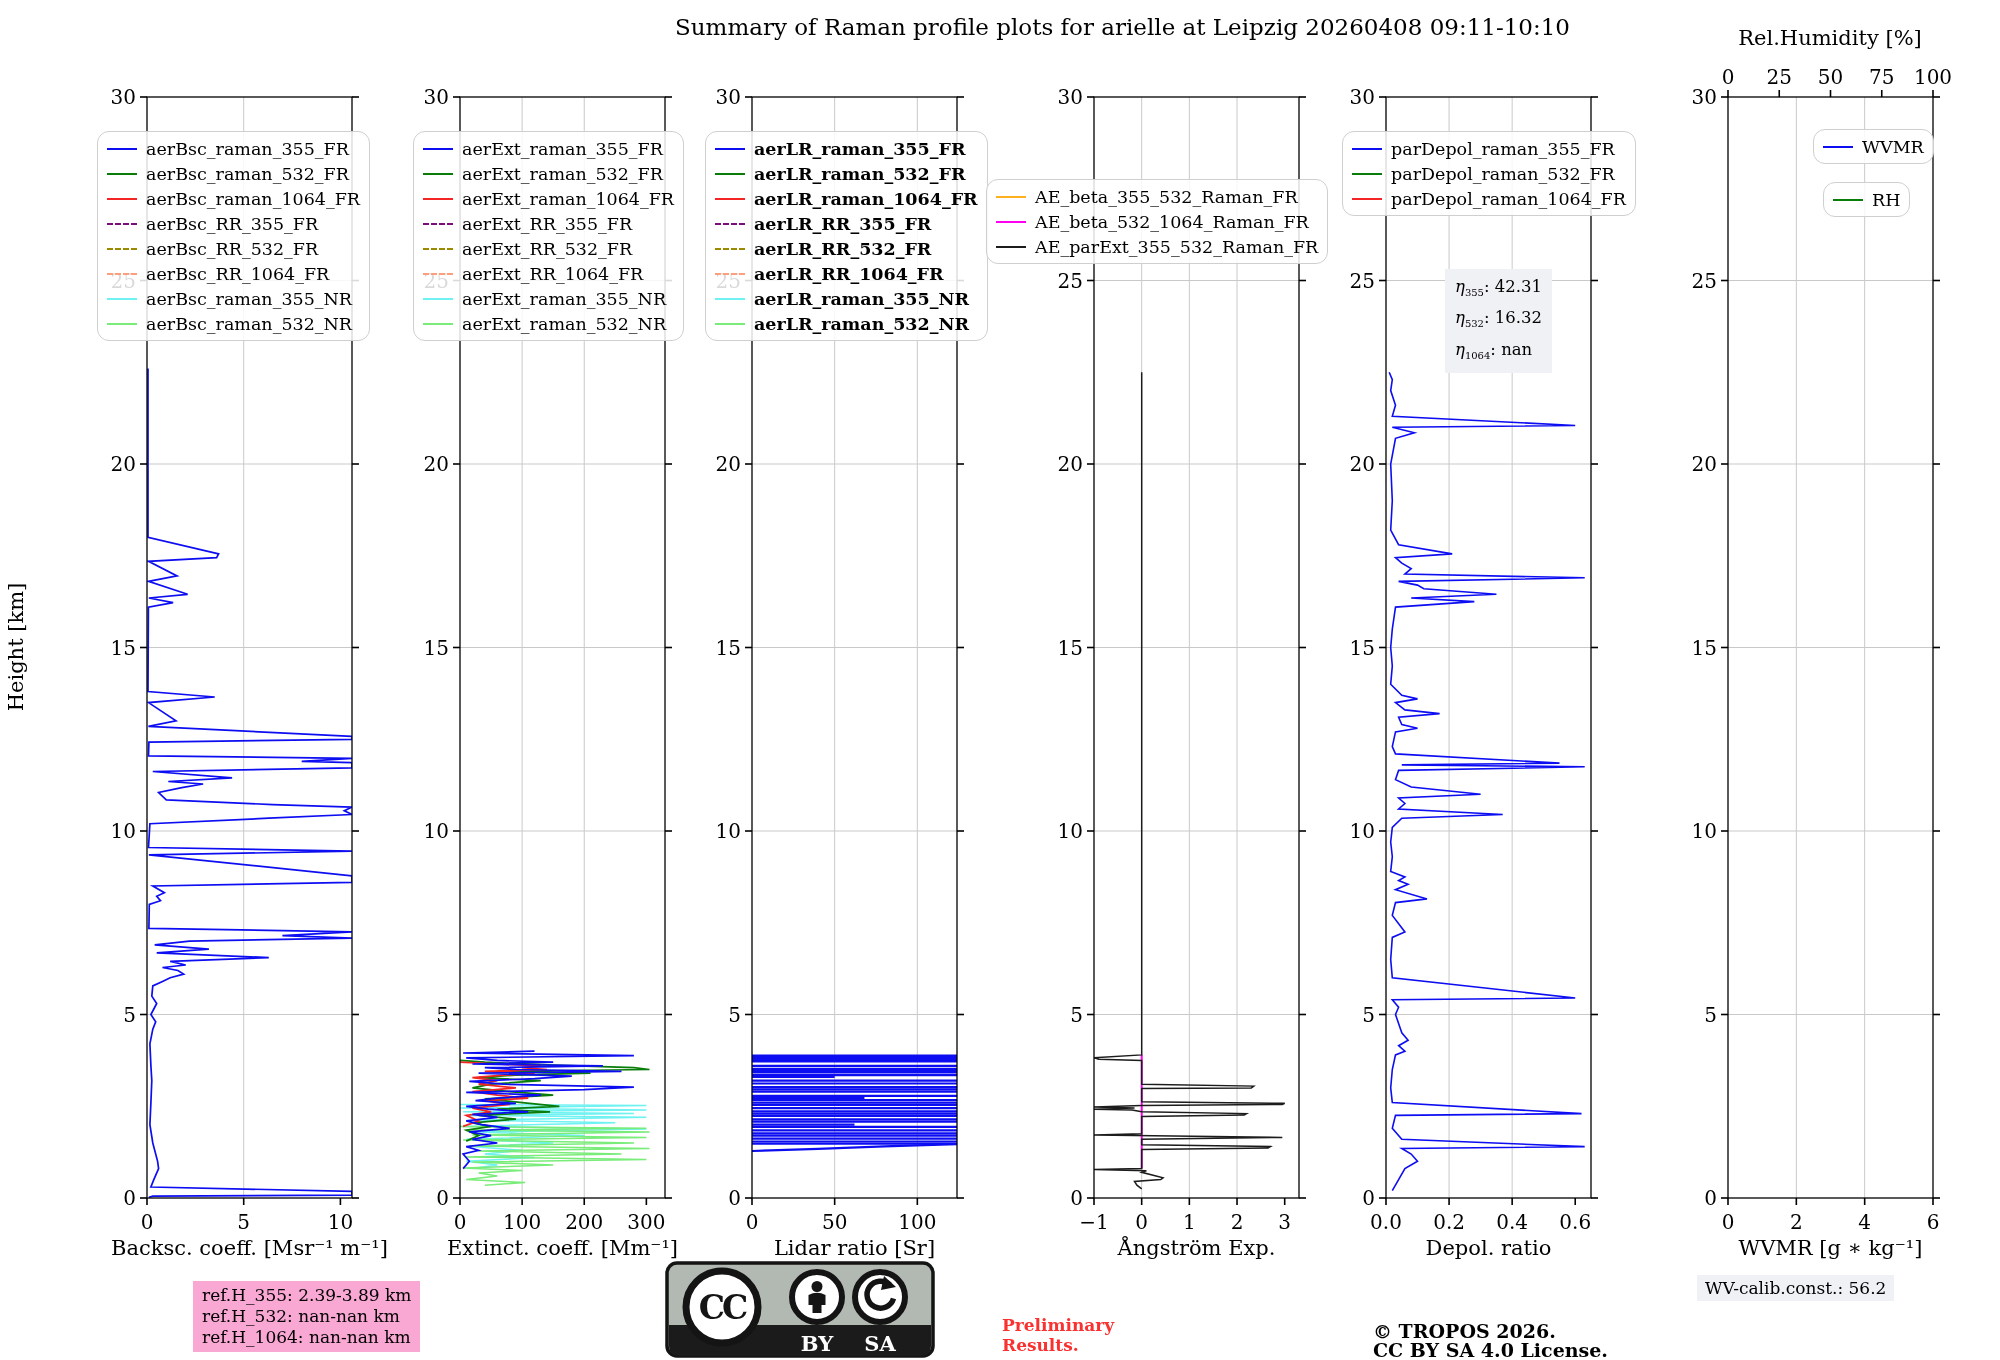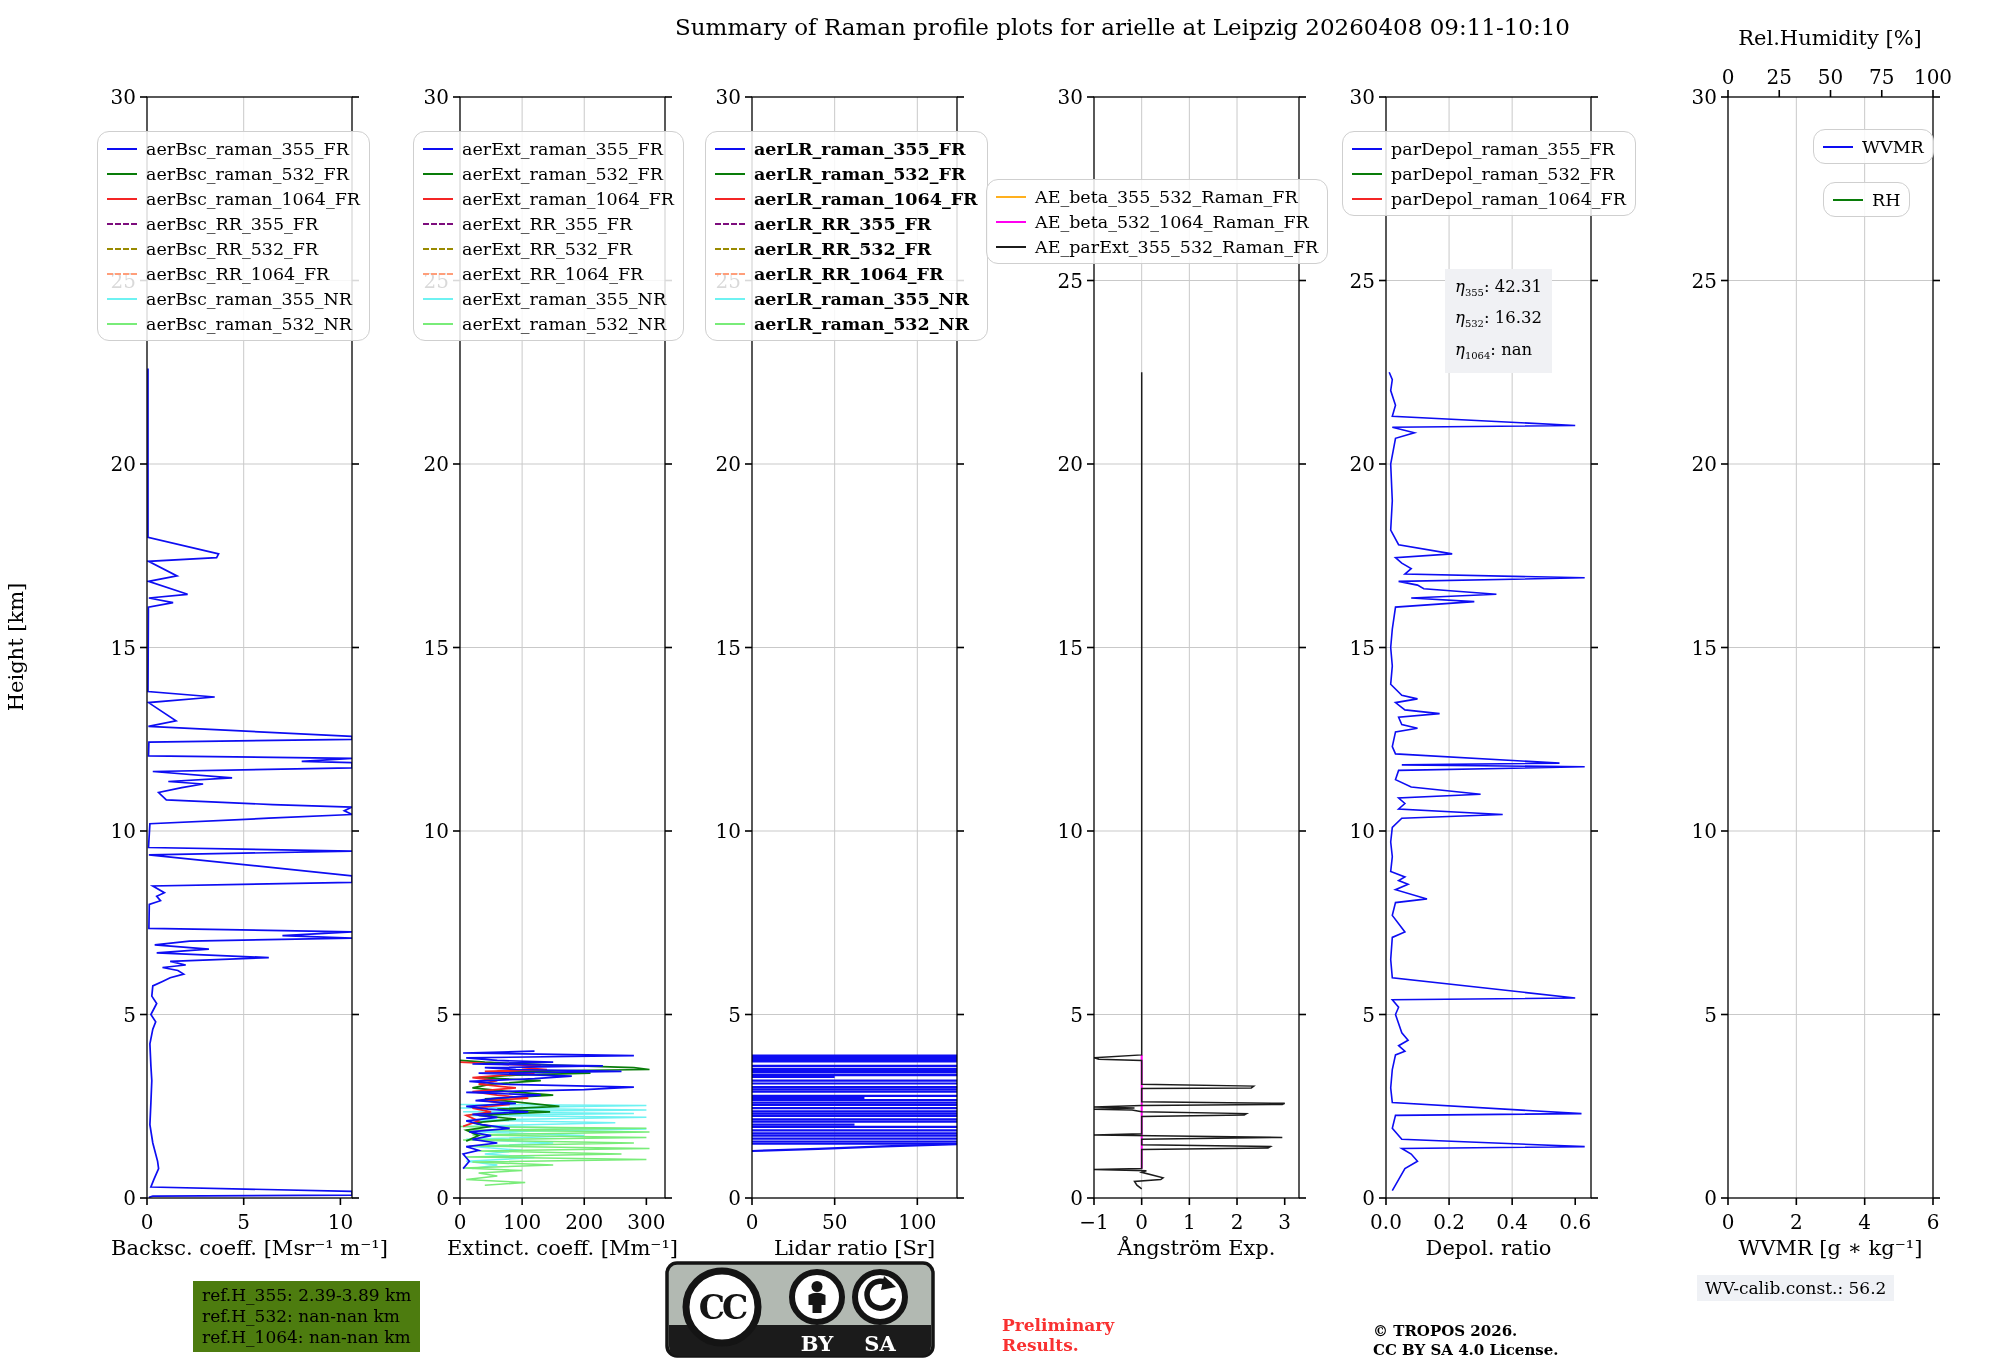--- a/index.html
+++ b/index.html
@@ -11,25 +11,25 @@
   .toplab{position:absolute;left:1670px;top:26px;width:320px;text-align:center;font-size:21px;}
   .xlabel{position:absolute;width:340px;text-align:center;font-size:21px;}
   .legend{position:absolute;background:rgba(255,255,255,0.85);border:1px solid #cfcfcf;
           border-radius:12px;padding:4px 9px;}
   .lrow{display:flex;align-items:center;height:25px;}
   .lsample{width:30px;height:0;border-top:2px solid;margin-right:9px;flex:none;}
   .ltext{font-size:17.5px;white-space:nowrap;}
   .etabox{position:absolute;background:#f0f1f4;padding:5px 10px;font-size:16.5px;line-height:25px;}
   .eta{font-style:italic;}
   .etabox sub{font-size:10px;}
-  .refbox{position:absolute;left:193px;top:1281px;background:#4d7c0f;padding:4px 9px;
+  .refbox{position:absolute;left:193px;top:1281px;background:#f9a8d4;padding:4px 9px;
           font-size:17px;line-height:21px;}
   .prelim{position:absolute;left:1002px;top:1315px;color:#f93131;font-weight:bold;
           font-size:17px;line-height:20px;}
-  .tropos{position:absolute;left:1373px;top:1322px;font-weight:bold;font-size:15px;line-height:19px;}
+  .tropos{position:absolute;left:1373px;top:1322px;font-weight:bold;font-size:19px;line-height:19px;}
   .wvnote{position:absolute;left:1697px;top:1275px;background:#eff1f5;padding:3px 8px;font-size:17px;}
   .ccbadge{position:absolute;left:665px;top:1261px;}
   svg text{font-family:"DejaVu Serif", serif;}
 </style>
 </head>
 <body>
 
 <div class="title">Summary of Raman profile plots for arielle at Leipzig 20260408 09:11-10:10</div>
 <div class="ylab">Height [km]</div>
 <div class="toplab">Rel.Humidity [%]</div>

